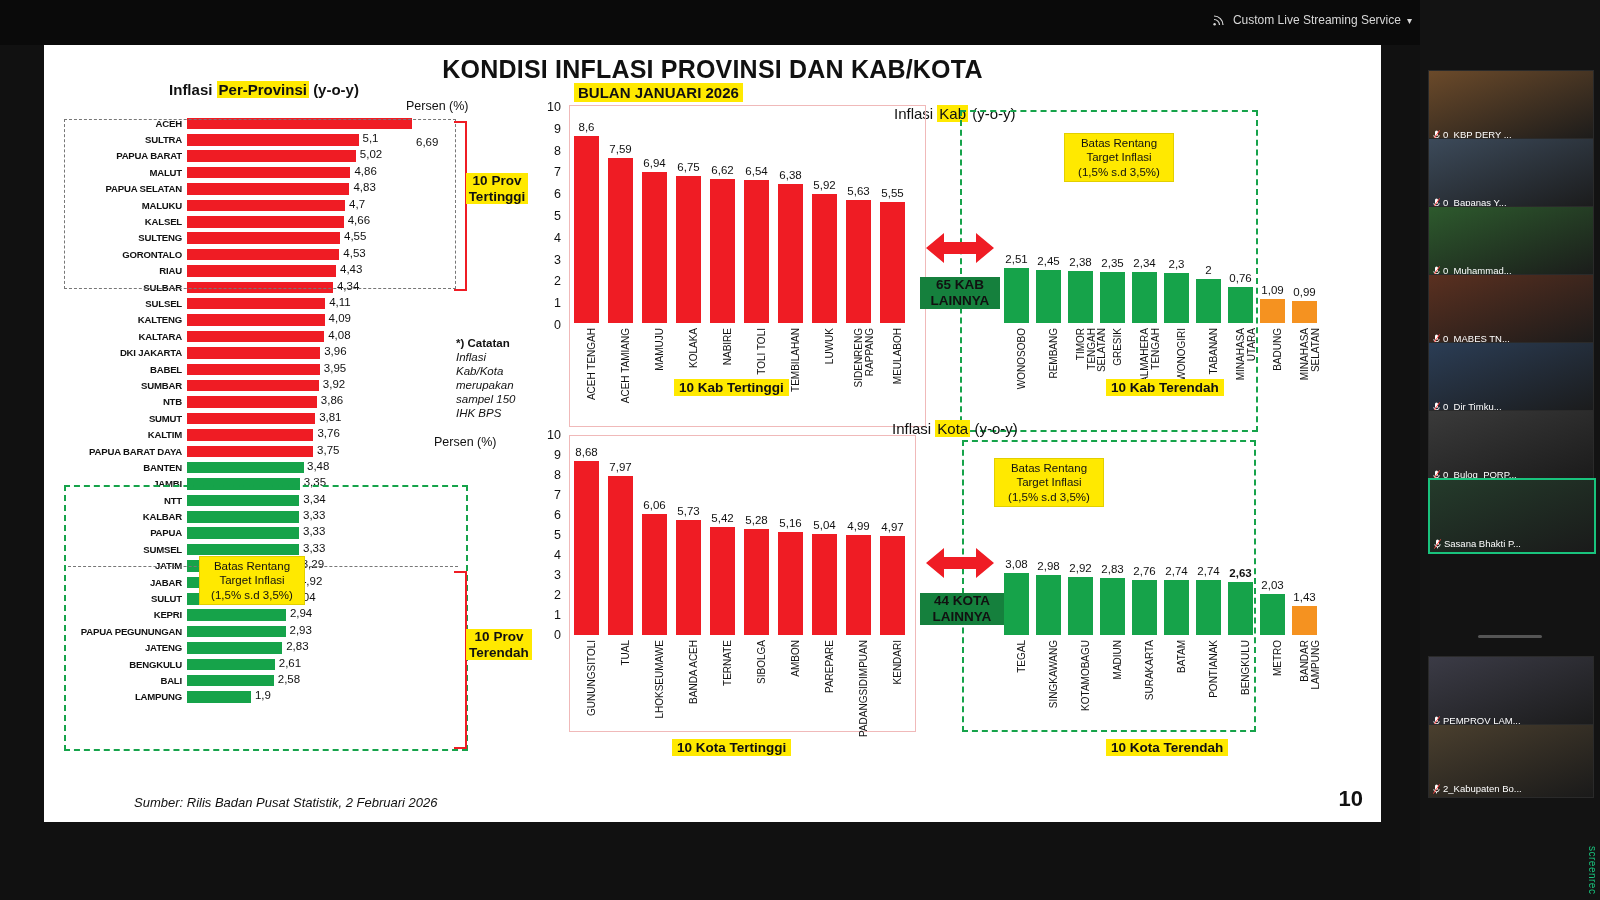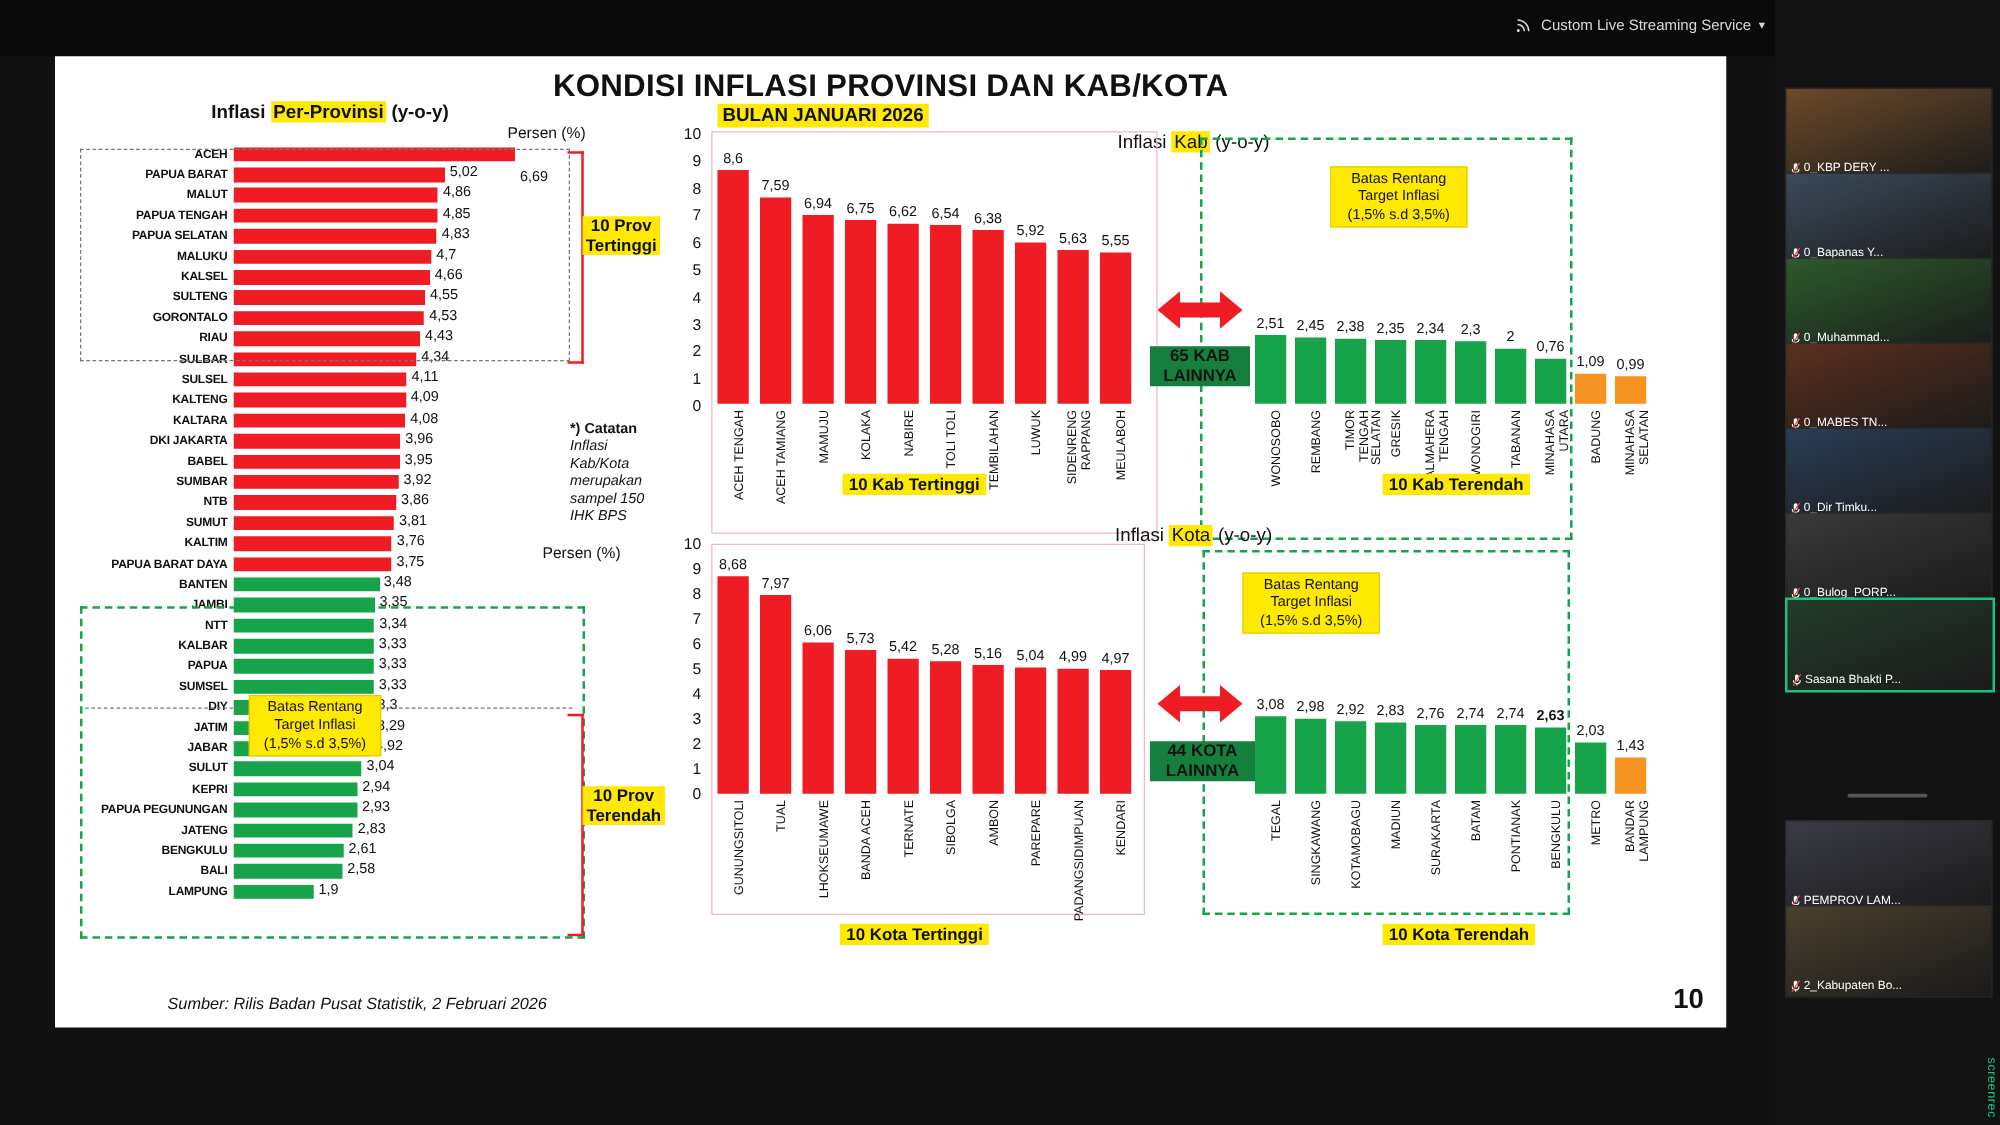--- a/index.html
+++ b/index.html
@@ -101,41 +101,41 @@
       <div class="persen" style="left:352px;top:18px;">Persen (%)</div>
       <div class="prov-rows" id="prov-rows">
           <div class="prow">
             <div class="plabel">ACEH</div>
             <div class="pbarwrap">
               <div class="pbar" style="width: 225px;"></div>
               <div class="pval" style="left: 229px; margin-top: 20px;">6,69</div>
             </div>
           </div>
           <div class="prow">
+            <div class="plabel">SULTRA</div>
+            <div class="pbarwrap">
+              <div class="pbar" style="width: 171.525px;"></div>
+              <div class="pval" style="left: 175.525px;">5,1</div>
+            </div>
+          </div>
+          <div class="prow">
             <div class="plabel">PAPUA BARAT</div>
             <div class="pbarwrap">
               <div class="pbar" style="width: 168.834px;"></div>
               <div class="pval" style="left: 172.834px;">5,02</div>
             </div>
           </div>
           <div class="prow">
             <div class="plabel">MALUT</div>
             <div class="pbarwrap">
               <div class="pbar" style="width: 163.453px;"></div>
               <div class="pval" style="left: 167.453px;">4,86</div>
             </div>
           </div>
           <div class="prow">
-            <div class="plabel">PAPUA TENGAH</div>
-            <div class="pbarwrap">
-              <div class="pbar" style="width: 163.117px;"></div>
-              <div class="pval" style="left: 167.117px;">4,85</div>
-            </div>
-          </div>
-          <div class="prow">
             <div class="plabel">PAPUA SELATAN</div>
             <div class="pbarwrap">
               <div class="pbar" style="width: 162.444px;"></div>
               <div class="pval" style="left: 166.444px;">4,83</div>
             </div>
           </div>
           <div class="prow">
             <div class="plabel">MALUKU</div>
             <div class="pbarwrap">
               <div class="pbar" style="width: 158.072px;"></div>
@@ -280,27 +280,20 @@
             <div class="pbarwrap">
               <div class="pbar green" style="width: 111.996px;"></div>
               <div class="pval" style="left: 115.996px;">3,33</div>
             </div>
           </div>
           <div class="prow">
             <div class="plabel">SUMSEL</div>
             <div class="pbarwrap">
               <div class="pbar green" style="width: 111.996px;"></div>
               <div class="pval" style="left: 115.996px;">3,33</div>
-            </div>
-          </div>
-          <div class="prow">
-            <div class="plabel">DIY</div>
-            <div class="pbarwrap">
-              <div class="pbar green" style="width: 110.987px;"></div>
-              <div class="pval" style="left: 114.987px;">3,3</div>
             </div>
           </div>
           <div class="prow">
             <div class="plabel">JATIM</div>
             <div class="pbarwrap">
               <div class="pbar green" style="width: 110.65px;"></div>
               <div class="pval" style="left: 114.65px;">3,29</div>
             </div>
           </div>
           <div class="prow">

